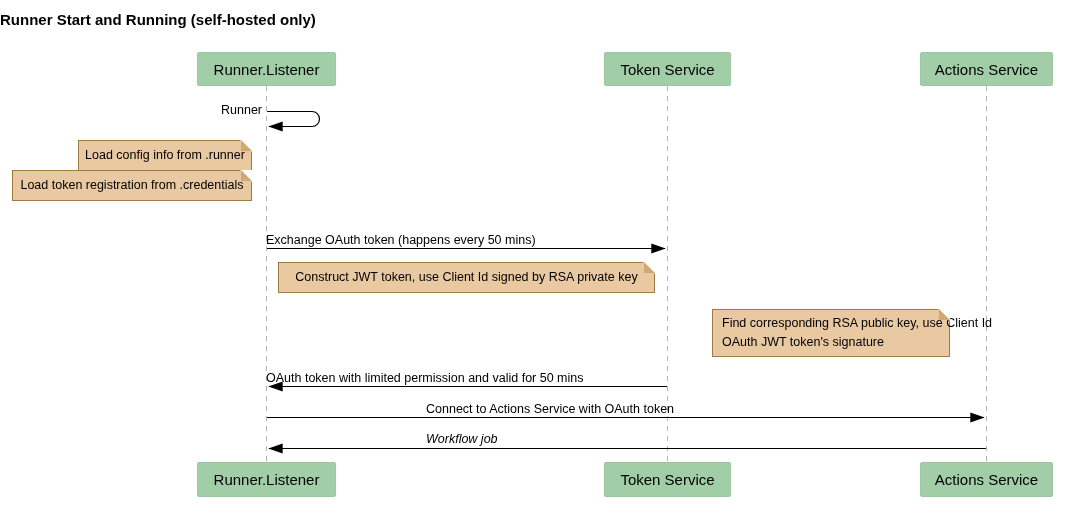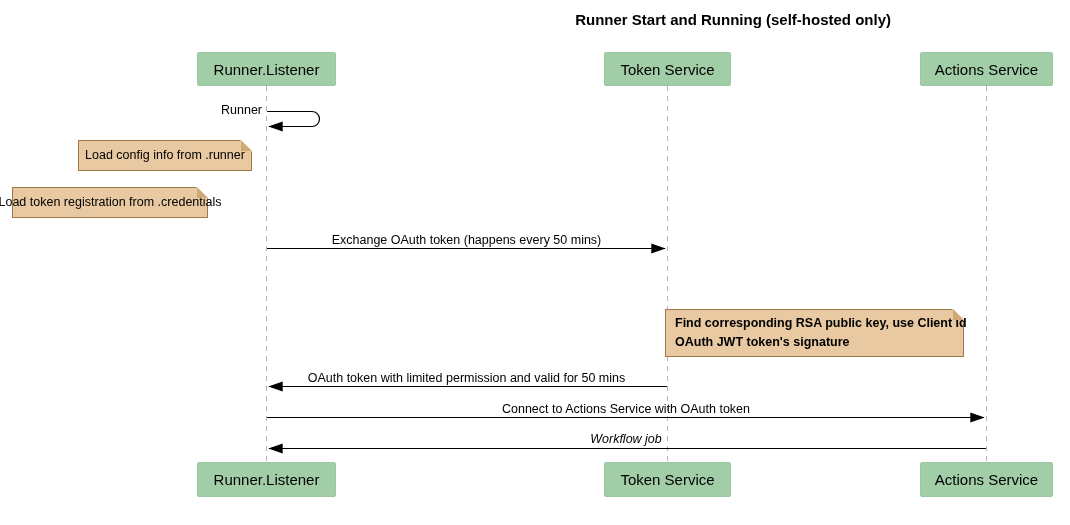--- a/index.html
+++ b/index.html
@@ -20,21 +20,21 @@
     position: relative;
     width: 1070px;
     height: 525px;
     background: var(--background);
     overflow: hidden;
   }
   .layer { position: absolute; left: 0; top: 0; }
   .title {
     position: absolute;
     left: 0; top: 11px; width: 891px;
-    text-align: right;
+    text-align: left;
     font-size: 15px;
     font-weight: bold;
     color: var(--text);
   }
   .participant {
     position: absolute;
     background: var(--participant-fill);
     border: 1px solid var(--participant-border);
     border-radius: 2px;
     display: flex;
@@ -75,21 +75,21 @@
     border-top: 11px solid transparent;
     border-left: 11px solid var(--note-fold);
   }
   .msg-label {
     position: absolute;
     font-size: 12.5px;
     line-height: 14px;
     color: var(--text);
     white-space: nowrap;
   }
-  .center { text-align: center; }
+  .center { }
   .right { text-align: right; }
   svg .lifeline { stroke: var(--lifeline); stroke-width: 1; stroke-dasharray: 5 5; }
   svg .msg { stroke: var(--arrow); stroke-width: 1.2; fill: none; }
   svg #arrowhead path { fill: var(--arrow); }
 </style>
 </head>
 <body>
 
 <div class="diagram">
 
@@ -123,21 +123,24 @@
 
   <div class="msg-label right" style="left:162px; top:103px; width:100px;">Runner</div>
   <div class="msg-label center" style="left:266px; top:233px; width:401px;">Exchange OAuth token (happens every 50 mins)</div>
   <div class="msg-label center" style="left:266px; top:371px; width:401px;">OAuth token with limited permission and valid for 50 mins</div>
   <div class="msg-label center" style="left:426px; top:402px; width:400px;">Connect to Actions Service with OAuth token</div>
   <div class="msg-label center" style="left:426px; top:432px; width:400px;font-style:italic;">Workflow job</div>
 
   <div class="note" style="left:78px; top:140px; width:174px; height:31px;">
     <div class="note-line">Load config info from .runner</div>
   </div>
-  <div class="note" style="left:12px; top:187px; width:196px; height:31px;">
+  <div class="note" style="left:12px; top:170px; width:240px; height:31px;">
     <div class="note-line">Load token registration from .credentials</div>
   </div>
-  <div class="note multi" style="left:665px; top:309px; width:299px; height:48px;font-weight:bold;">
+  <div class="note" style="left:278px; top:262px; width:377px; height:31px;">
+    <div class="note-line">Construct JWT token, use Client Id signed by RSA private key</div>
+  </div>
+  <div class="note multi" style="left:712px; top:309px; width:238px; height:48px;">
     <div class="note-line">Find corresponding RSA public key, use Client Id</div>
     <div class="note-line">OAuth JWT token's signature</div>
   </div>
 
 </div>
 
 </body></html>

